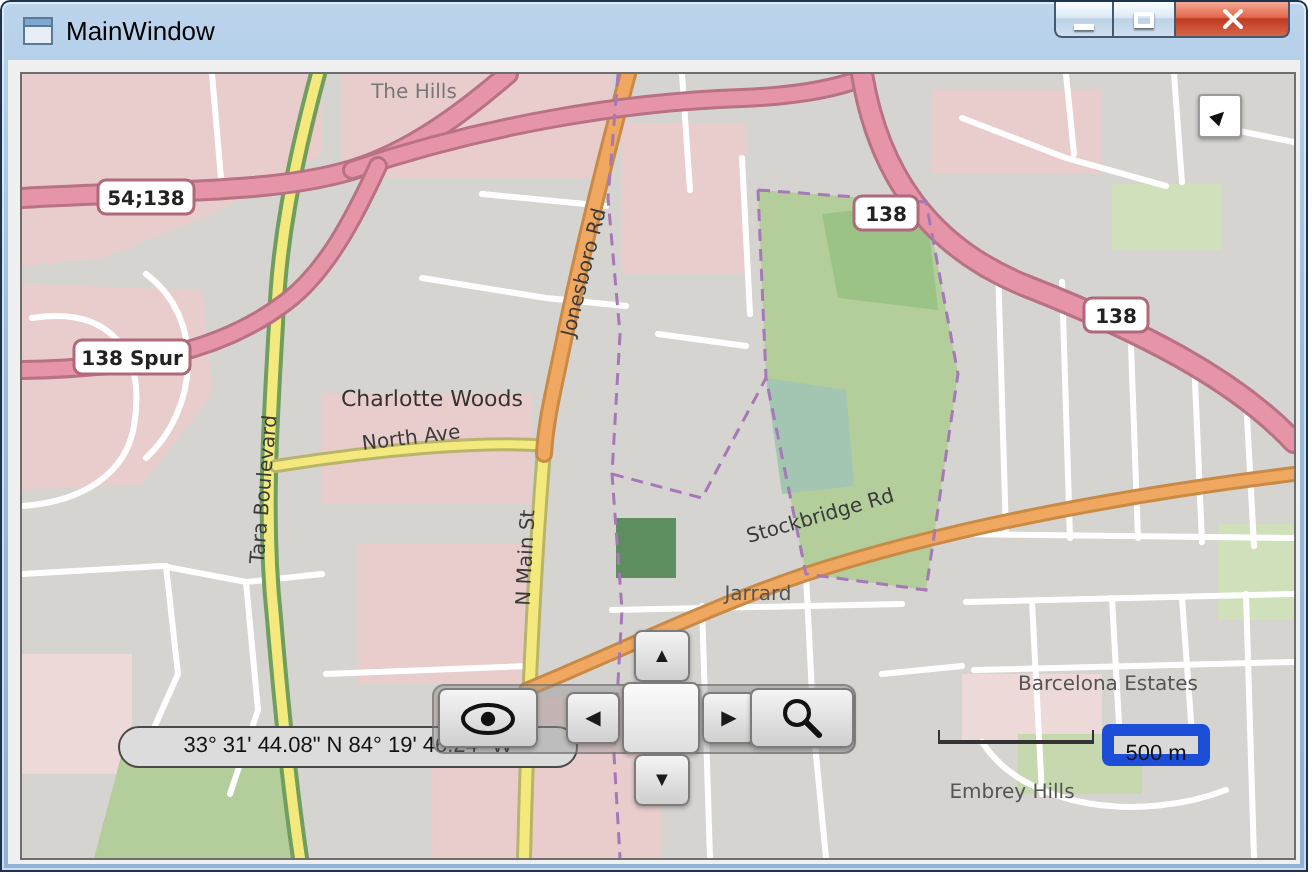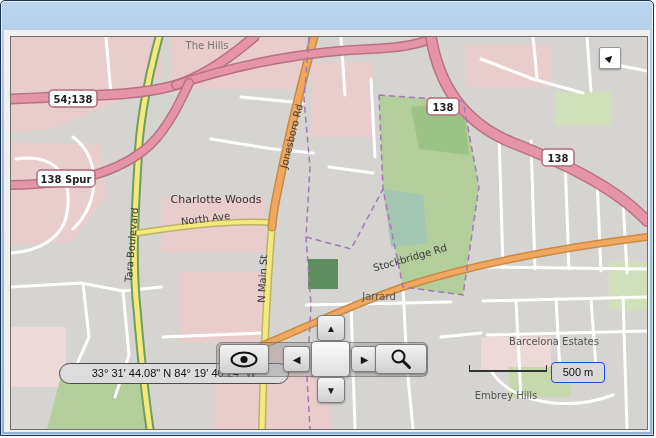--- a/index.html
+++ b/index.html
@@ -70,29 +70,49 @@
   .pan-right{left:340px;top:309px;width:27px;height:26px;}
   .pan-up{left:306px;top:278px;width:28px;height:26px;}
   .pan-down{left:306px;top:340px;width:28px;height:26px;}
   .pan-center{left:300px;top:304px;width:39px;height:36px;background:linear-gradient(#fbfbfb,#dedede);}
   .scale-line{
     position:absolute;left:458px;top:328px;width:78px;height:7px;
     border-left:1px solid #333;border-right:1px solid #333;border-bottom:2px solid #333;
   }
   .scale-box{
     position:absolute;left:540px;top:325px;width:54px;height:21px;
-    background:#d9d9d9;border:1px solid #1d4ed8;border-radius:4px;
+    background:#d9d9d9;border:6px solid #1d4ed8;border-radius:4px;
     font-size:11px;line-height:19px;text-align:center;color:#111;
   }
 </style>
 </head>
 <body>
 
 <div class="window">
 
+  <div class="titlebar">
+    <svg class="win-icon" viewBox="0 0 16 15">
+      <rect x="1" y="1" width="14" height="13" fill="#e8eef5" stroke="#5a7a9a"></rect>
+      <rect x="1" y="1" width="14" height="4" fill="#7da7cc" stroke="#5a7a9a"></rect>
+    </svg>
+    <span class="title-text">MainWindow</span>
+    <div class="caption-buttons">
+      <div class="cap-btn min">
+        <div class="glyph-min"></div>
+      </div>
+      <div class="cap-btn max">
+        <div class="glyph-max"></div>
+      </div>
+      <div class="cap-btn close">
+        <svg width="11" height="11" viewBox="0 0 11 11">
+          <path d="M1.5,1.5 L9.5,9.5 M9.5,1.5 L1.5,9.5" stroke="#fff" stroke-width="2" stroke-linecap="round"></path>
+        </svg>
+      </div>
+    </div>
+  </div>
 
   <div class="client">
     <div class="map-view">
 
       <svg class="map-svg" width="636" height="392" viewBox="0 0 636 392">
 
         <rect x="0" y="0" width="636" height="392" fill="#d6d4d1"></rect>
 
         <g fill="#e9cdcd">
           <path d="M0,0 L150,0 L150,40 L95,70 L40,92 L0,96 Z"></path>

